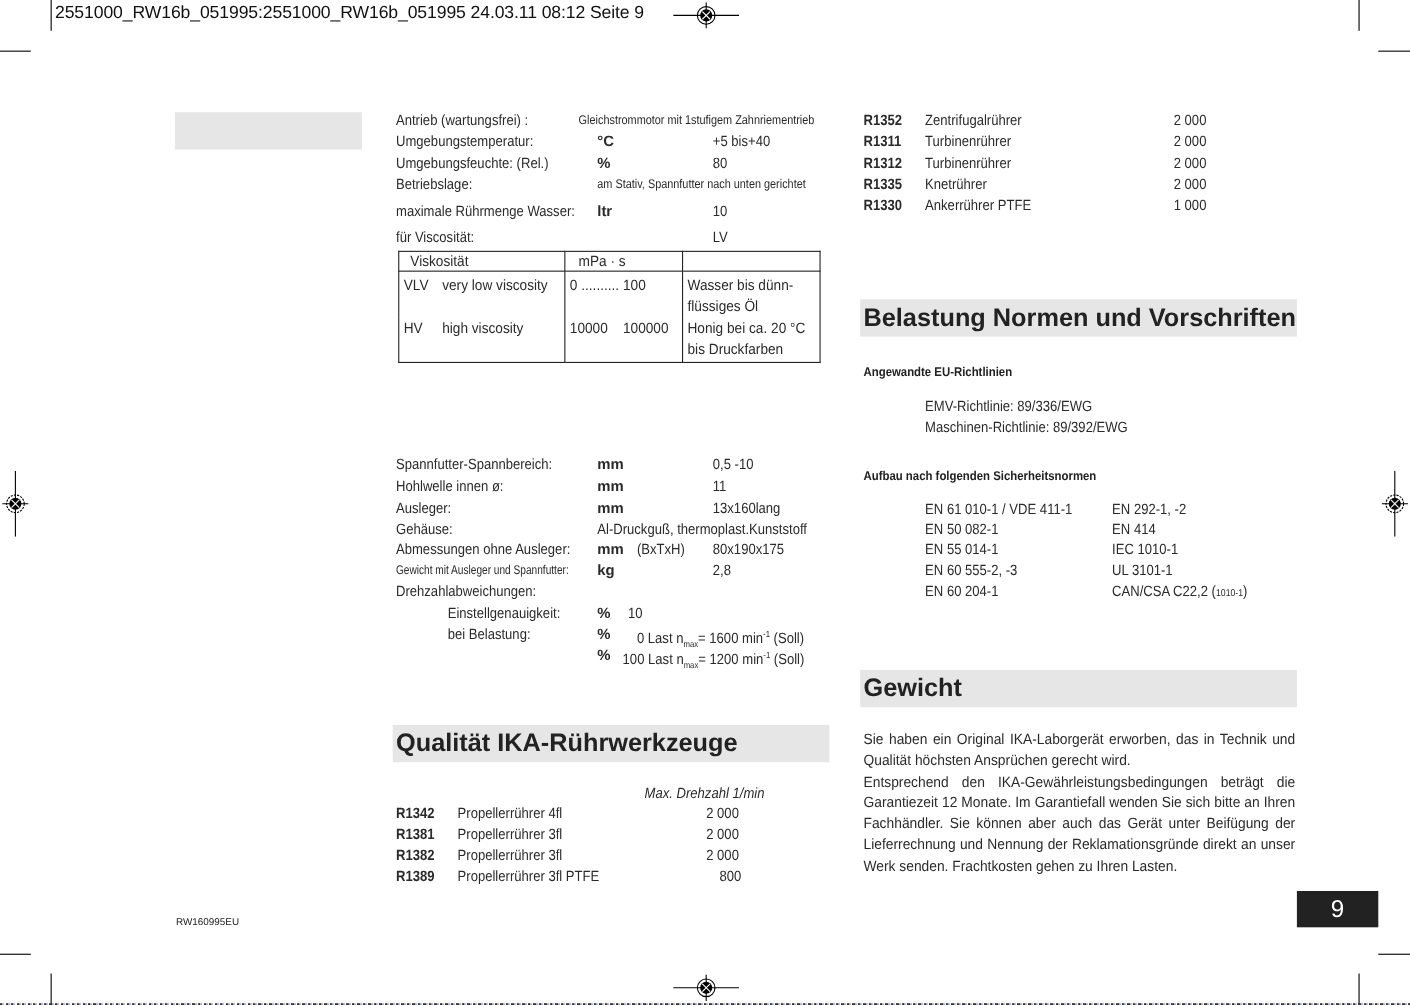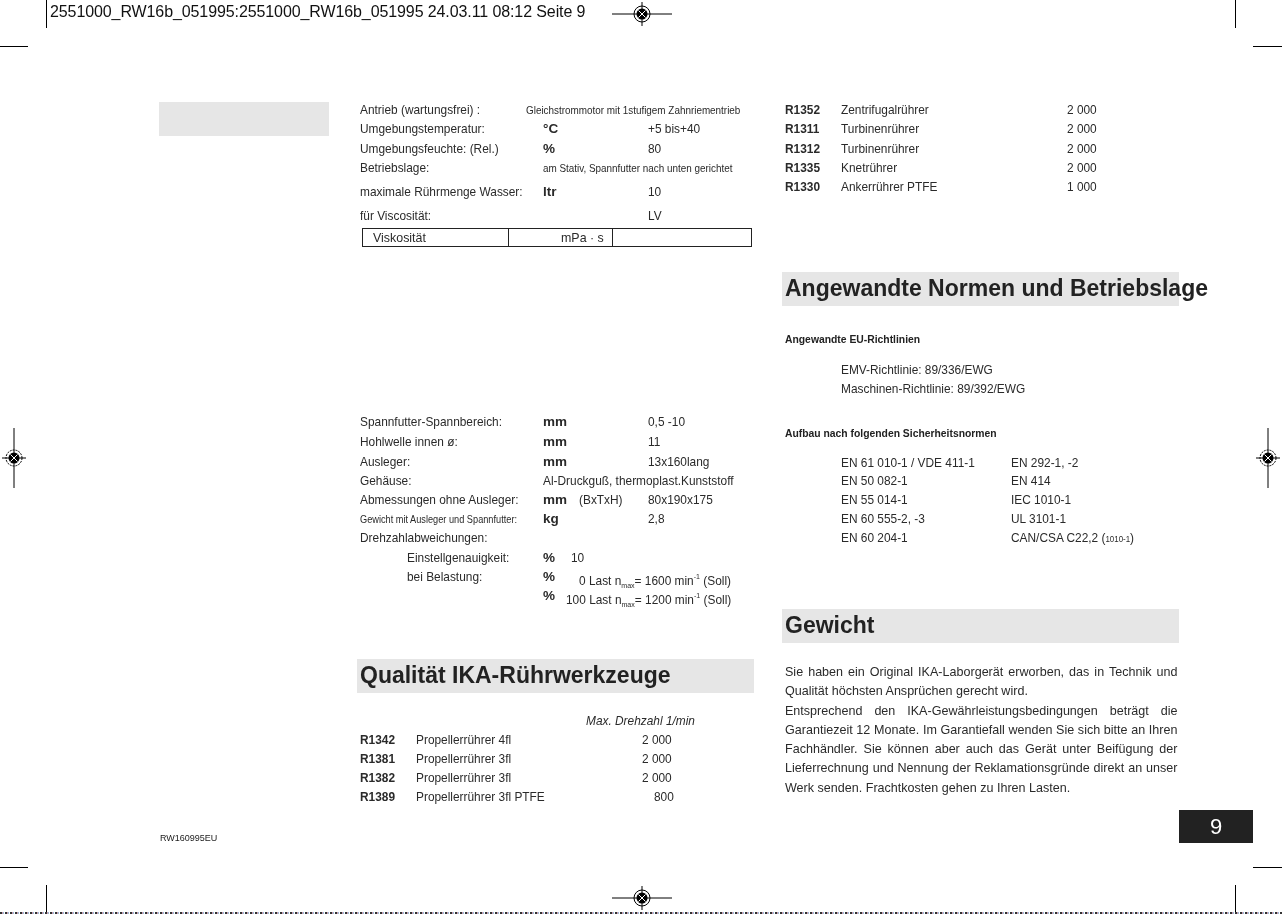--- a/index.html
+++ b/index.html
@@ -10,21 +10,21 @@
   .slug { position:absolute; left:50px; top:3px; font-size:16px; color:#111; white-space:nowrap; letter-spacing:-0.1px; }
   .reg { position:absolute; width:24px; height:24px; }
   .grey-block { position:absolute; background:#e6e6e6; }
   .t { position:absolute; font-size:13.5px; line-height:19px; white-space:nowrap; transform-origin:left top; }
   .cond { transform:scaleX(0.88); }
   .small { font-size:11.5px; }
   .b { font-weight:bold; }
   .h2 { position:absolute; background:#e6e6e6; height:34px; }
   .h2 span { position:absolute; left:3px; top:3px; font-size:23px; font-weight:bold; color:#222; white-space:nowrap; }
   .subhead { position:absolute; font-size:11.5px; font-weight:bold; color:#222; white-space:nowrap; transform:scaleX(0.9); transform-origin:left top; }
-  table.visc { position:absolute; left:362px; top:228px; width:390px; border-collapse:collapse; font-size:13.5px;border-radius:10px; }
+  table.visc { position:absolute; left:362px; top:228px; width:355px; border-collapse:collapse; font-size:13.5px;border-radius:10px; }
   table.visc td { border-left:1px solid #222; border-right:1px solid #222; vertical-align:top; padding:0 4px; line-height:19.3px; white-space:nowrap; }
   table.visc tr.head td { border:1px solid #222; line-height:17px; }
   table.visc tr.last td { border-bottom:1px solid #222; }
   .ccell { display:inline-block; transform:scaleX(0.92); transform-origin:left top; }
   .warranty { position:absolute; left:785px; top:662px; width:392px; font-size:13.5px; line-height:19.3px; text-align:justify; color:#2a2a2a; }
   .warranty p { margin:0; }
   .warranty .inner { transform:scaleX(0.93); transform-origin:left top; width:422px; }
   .pagebox { position:absolute; left:1179px; top:810px; width:74px; height:33px; background:#222; color:#fff; font-size:22px; text-align:center; line-height:33px; }
   .docid { position:absolute; left:160px; top:833px; font-size:9px; color:#222; }
   .dotline { position:absolute; left:0; top:912px; width:1282px; height:2px;
@@ -106,22 +106,32 @@
 
 <table class="visc">
   <colgroup>
       <col style="width:146px">
       <col style="width:104px">
       <col style="width:140px">
     </colgroup>
   <tbody>
       <tr class="head">
     <td style="padding-left:10px;"><span class="ccell">Viskosität</span></td>
-    <td style="padding-left:12px;text-align:right;"><span class="ccell">mPa · s</span></td>
+    <td style="padding-left:12px;"><span class="ccell">mPa · s</span></td>
     <td><span class="ccell"></span></td>
+  </tr>
+  <tr>
+    <td style="padding-top:3px;"><span class="ccell"><span style="display:inline-block;width:38px;">VLV</span><span>very low viscosity</span></span></td>
+    <td style="padding-top:3px;"><span class="ccell">0 .......... 100</span></td>
+    <td style="padding-top:3px;"><span class="ccell"><span>Wasser bis dünn-</span><br><span>flüssiges Öl</span></span></td>
+  </tr>
+  <tr class="last">
+    <td><span class="ccell"><span style="display:inline-block;width:38px;">HV</span><span>high viscosity</span></span></td>
+    <td><span class="ccell" style="white-space:pre;">10000    100000</span></td>
+    <td style="padding-bottom:2px;"><span class="ccell"><span>Honig bei ca. 20 °C</span><br><span>bis Druckfarben</span></span></td>
   </tr>
 </tbody>
   </table>
 
 <div>
   <div class="t cond" style="left:360px;top:412px;">Spannfutter-Spannbereich:</div>
   <div class="t b" style="left:543px;top:412px;">mm</div>
   <div class="t cond" style="left:648px;top:412px;">0,5 -10</div>
 
   <div class="t cond" style="left:360px;top:432px;">Hohlwelle innen ø:</div>
@@ -199,21 +209,21 @@
   <div class="t b cond" style="left:785px;top:158px;">R1335</div>
   <div class="t cond" style="left:841px;top:158px;">Knetrührer</div>
   <div class="t cond" style="left:1067px;top:158px;">2 000</div>
 
   <div class="t b cond" style="left:785px;top:177px;">R1330</div>
   <div class="t cond" style="left:841px;top:177px;">Ankerrührer PTFE</div>
   <div class="t cond" style="left:1067px;top:177px;">1 000</div>
 </div>
 
 <div class="h2" style="left:782px;top:272px;width:397px;">
-  <span>Angewandte Normen und Betriebslage</span>
+  <span>Belastung Normen und Vorschriften</span>
 </div>
 <div class="subhead" style="left:785px;top:333px;">Angewandte EU-Richtlinien</div>
 <div class="t cond" style="left:841px;top:360px;">EMV-Richtlinie:  89/336/EWG</div>
 <div class="t cond" style="left:841px;top:379px;">Maschinen-Richtlinie:  89/392/EWG</div>
 
 <div class="subhead" style="left:785px;top:427px;">Aufbau nach folgenden Sicherheitsnormen</div>
 <div>
   <div class="t cond" style="left:841px;top:453px;">EN 61 010-1 / VDE 411-1</div>
   <div class="t cond" style="left:841px;top:471px;">EN 50 082-1</div>
   <div class="t cond" style="left:841px;top:490px;">EN 55 014-1</div>

